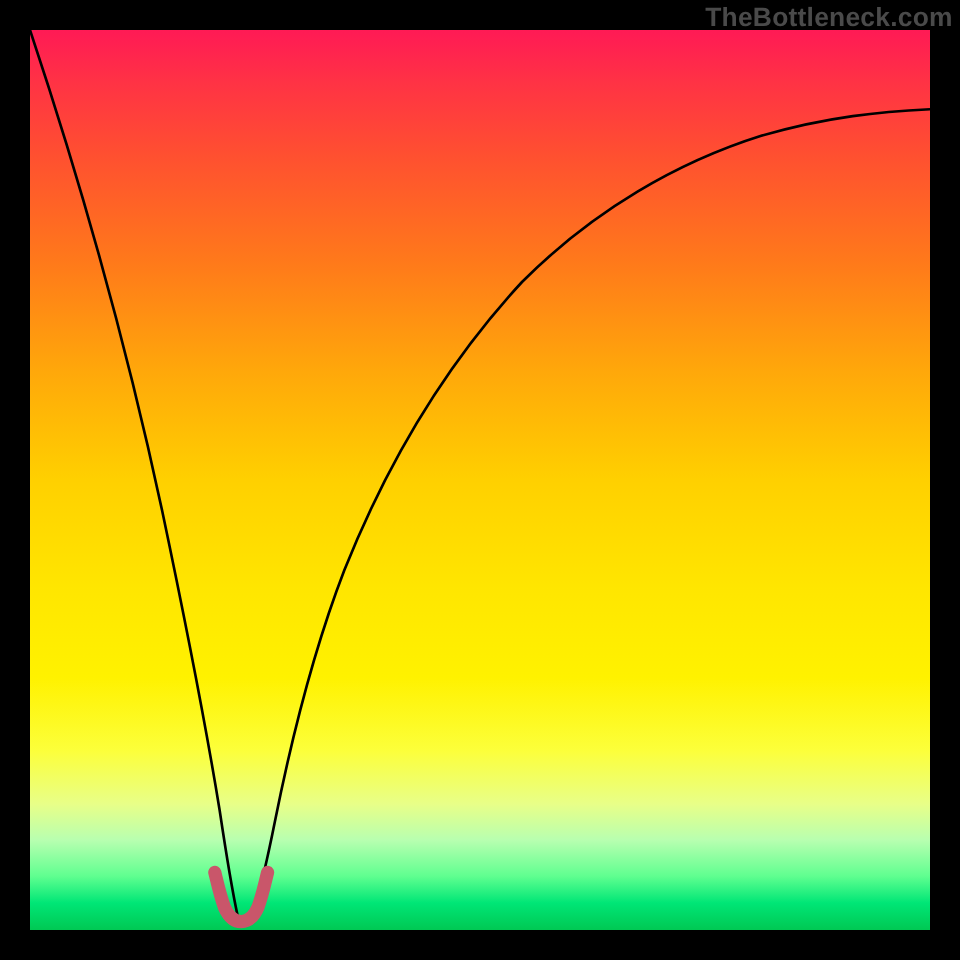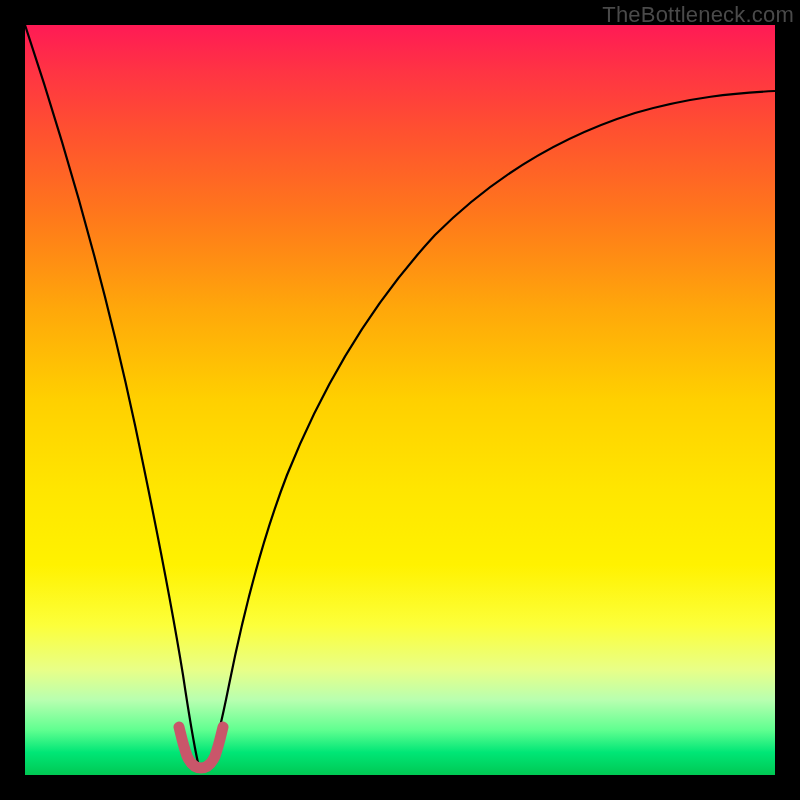--- a/index.html
+++ b/index.html
@@ -42,21 +42,21 @@
       #00e676 97%,
       #00c853 100%
     );
   }
   .watermark {
     position: absolute;
     top: 2px;
     right: 6px;
     color: #4a4a4a;
     font-size: 22px;
-    font-weight: 400;
+    font-weight: 700;
     letter-spacing: 0.2px;
     z-index: 5;
   }
   svg.curve {
     position: absolute;
     left: 0;
     top: 0;
     width: 750px;
     height: 750px;
     z-index: 3;

